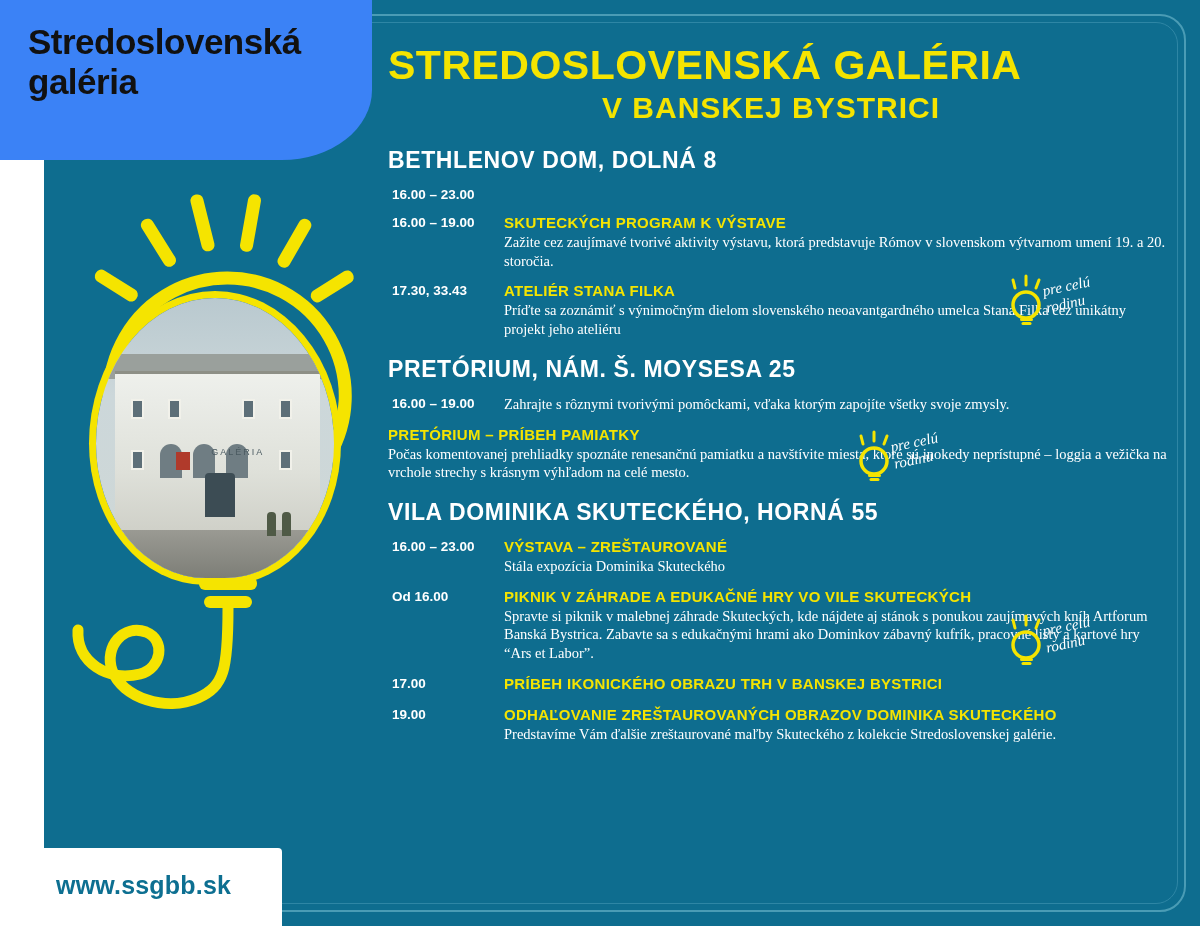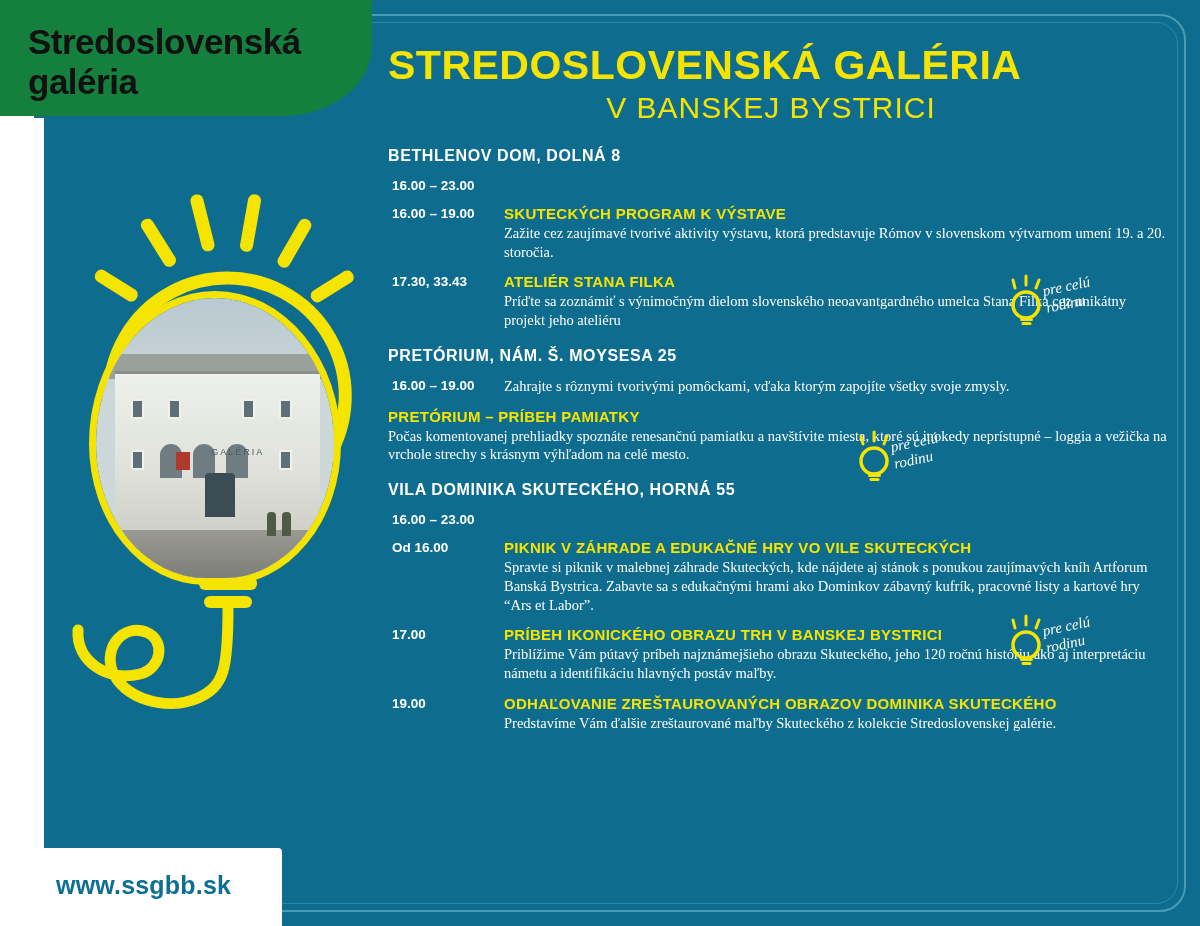--- a/index.html
+++ b/index.html
@@ -34,22 +34,22 @@
     border: 1px solid #2e86a5;
     border-radius: 22px;
     pointer-events: none;
   }
 
   
   #logo-panel {
     position: absolute;
     left: 0; top: 0;
     width: 372px;
-    height: 116px;
-    background: #15803d;
+    height: 160px;
+    background: #3b82f6;
     border-bottom-right-radius: 90px 70px;
     z-index: 5;
   }
   #logo-text {
     position: absolute;
     left: 28px; top: 22px;
     font-size: 35px;
     font-weight: bold;
     line-height: 1.15;
     color: #111;
@@ -188,31 +188,31 @@
   }
   #title1 {
     font-size: 41px;
     font-weight: bold;
     color: #f5e400;
     letter-spacing: 0.5px;
     line-height: 1.05;
   }
   #title2 {
     font-size: 30px;
-    font-weight: normal;
+    font-weight: bold;
     color: #f5e400;
     letter-spacing: 1px;
     text-align: center;
     padding-right: 14px;
     margin-top: 4px;
   }
 
   .venue {
     margin-top: 17px;
-    font-size: 16px;
+    font-size: 23px;
     font-weight: bold;
     color: #ffffff;
     letter-spacing: 0.6px;
   }
   .venue.first { margin-top: 22px; }
 
   .entry {
     display: flex;
     margin-top: 12px;
   }
@@ -369,38 +369,40 @@
         <div class="edesc">Počas komentovanej prehliadky spoznáte renesančnú pamiatku
 a navštívite miesta, ktoré sú inokedy neprístupné – loggia a vežička
 na vrchole strechy s krásnym výhľadom na celé mesto.</div>
       </div>
     </div>
 
     <div class="venue">VILA DOMINIKA SKUTECKÉHO, HORNÁ 55</div>
 
     <div class="entry">
       <div class="time">16.00 – 23.00</div>
+      <div class="body">
+        <div class="ename">VÝSTAVA – ZREŠTAUROVANÉ</div>
+        <div class="edesc">Stála expozícia Dominika Skuteckého</div>
+      </div>
     </div>
 
     <div class="entry">
       <div class="time">Od 16.00</div>
       <div class="body">
         <div class="ename">PIKNIK V ZÁHRADE A EDUKAČNÉ HRY VO VILE SKUTECKÝCH</div>
         <div class="edesc">Spravte si piknik v malebnej záhrade Skuteckých, kde nájdete aj stánok
 s ponukou zaujímavých kníh Artforum Banská Bystrica. Zabavte sa s edukačnými
 hrami ako Dominkov zábavný kufrík, pracovné listy a kartové hry “Ars et Labor”.</div>
       </div>
     </div>
 
     <div class="entry">
       <div class="time">17.00</div>
       <div class="body">
         <div class="ename">PRÍBEH IKONICKÉHO OBRAZU TRH V BANSKEJ BYSTRICI</div>
-        <div class="edesc">Priblížime Vám pútavý príbeh najznámejšieho obrazu Skuteckého, jeho 120 ročnú
-históriu ako aj interpretáciu námetu a identifikáciu hlavných postáv maľby.</div>
       </div>
     </div>
 
     <div class="entry">
       <div class="time">19.00</div>
       <div class="body">
         <div class="ename">ODHAĽOVANIE ZREŠTAUROVANÝCH OBRAZOV DOMINIKA SKUTECKÉHO</div>
         <div class="edesc">Predstavíme Vám ďalšie zreštaurované maľby Skuteckého z kolekcie
 Stredoslovenskej galérie.</div>
       </div>

